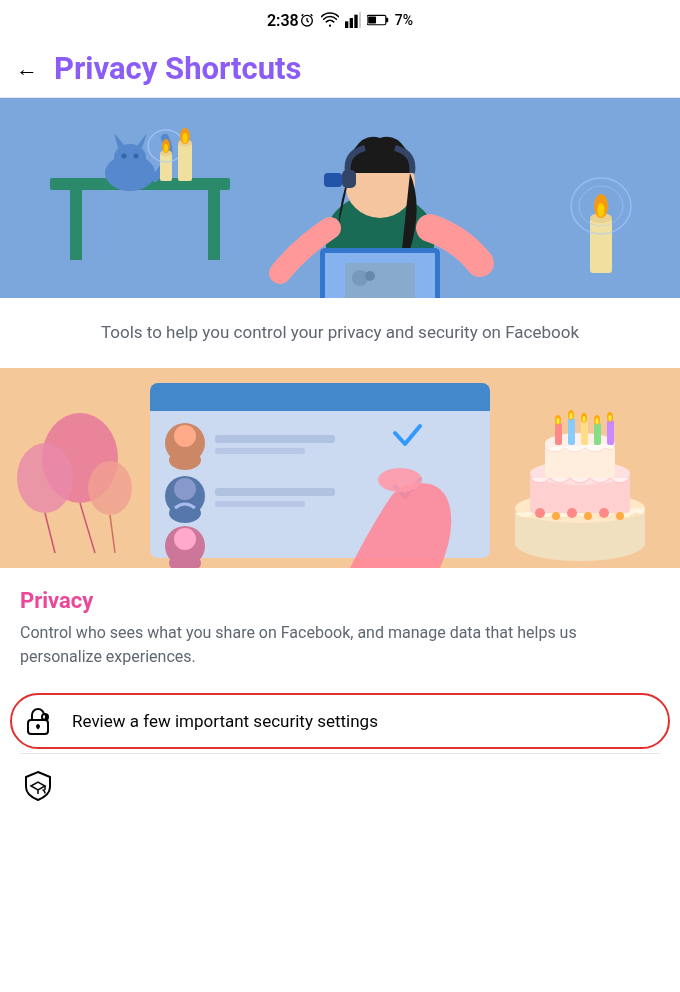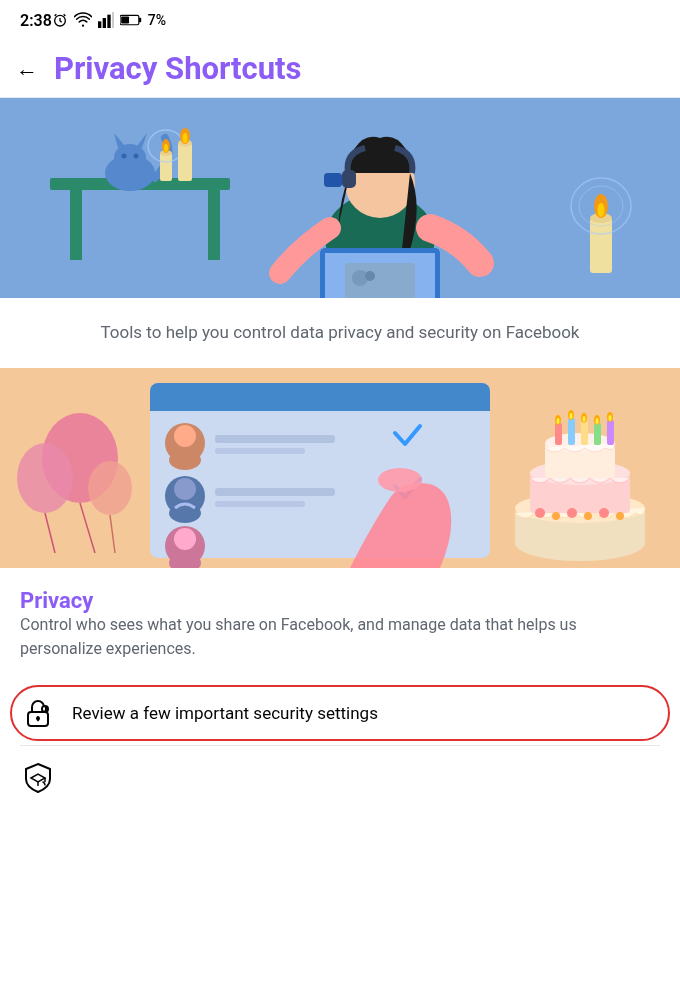--- a/index.html
+++ b/index.html
@@ -8,21 +8,21 @@
       width: 680px;
       min-height: 992px;
       font-family: -apple-system, BlinkMacSystemFont, 'Segoe UI', Roboto, Helvetica, Arial, sans-serif;
       background: #fff;
       overflow-x: hidden;
     }
 
     
     .status-bar {
       display: flex;
-      justify-content: flex-start;
+      justify-content: center;
       align-items: center;
       padding: 8px 20px;
       background: #fff;
       height: 40px;
     }
     .status-time {
       font-size: 16px;
       font-weight: 600;
       color: #000;
     }
@@ -88,21 +88,22 @@
       overflow: hidden;
     }
 
     
     .privacy-section {
       padding: 20px 20px 8px 20px;
     }
     .privacy-title {
       font-size: 22px;
       font-weight: 700;
-      color: #8b5cf6;
+      color: #ec4899;
+      margin-bottom: 8px;
     }
     .privacy-desc {
       font-size: 16px;
       color: #606770;
       line-height: 1.5;
     }
 
     
     .menu-items {
       padding: 12px 0;
@@ -249,21 +250,21 @@
     <ellipse cx="601" cy="120" rx="11" ry="5" fill="#e8d090"></ellipse>
     <ellipse cx="601" cy="108" rx="7" ry="12" fill="#ff9900" opacity="0.9"></ellipse>
     <ellipse cx="601" cy="112" rx="3.5" ry="7" fill="#ffcc00"></ellipse>
 
     <ellipse cx="601" cy="108" rx="30" ry="28" fill="none" stroke="#aaccff" stroke-width="1.5" opacity="0.6"></ellipse>
     <ellipse cx="601" cy="108" rx="22" ry="20" fill="none" stroke="#aaccff" stroke-width="1" opacity="0.5"></ellipse>
   </svg>
 </div>
 
 <div class="subtitle">
-  <span>Tools to help you control data privacy and security on Facebook</span>
+  <span>Tools to help you control your privacy and security on Facebook</span>
 </div>
 
 <div class="hero-banner-2">
   <svg width="680" height="200" viewBox="0 0 680 200" xmlns="http://www.w3.org/2000/svg">
 
     <rect width="680" height="200" fill="#f5c89a"></rect>
 
     <ellipse cx="80" cy="90" rx="38" ry="45" fill="#e8789a" opacity="0.85"></ellipse>
     <line x1="80" y1="135" x2="95" y2="185" stroke="#cc5577" stroke-width="1.5"></line>
 

